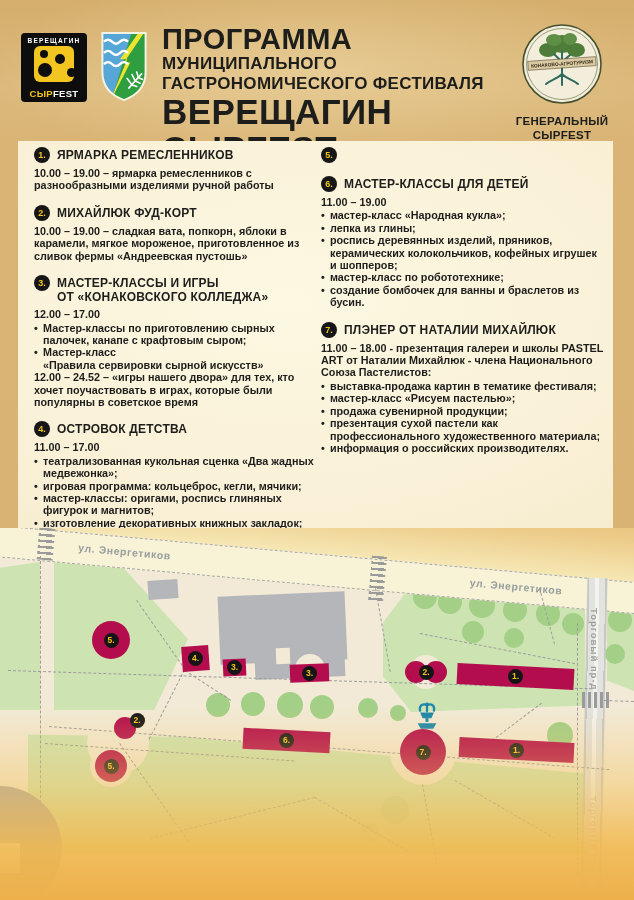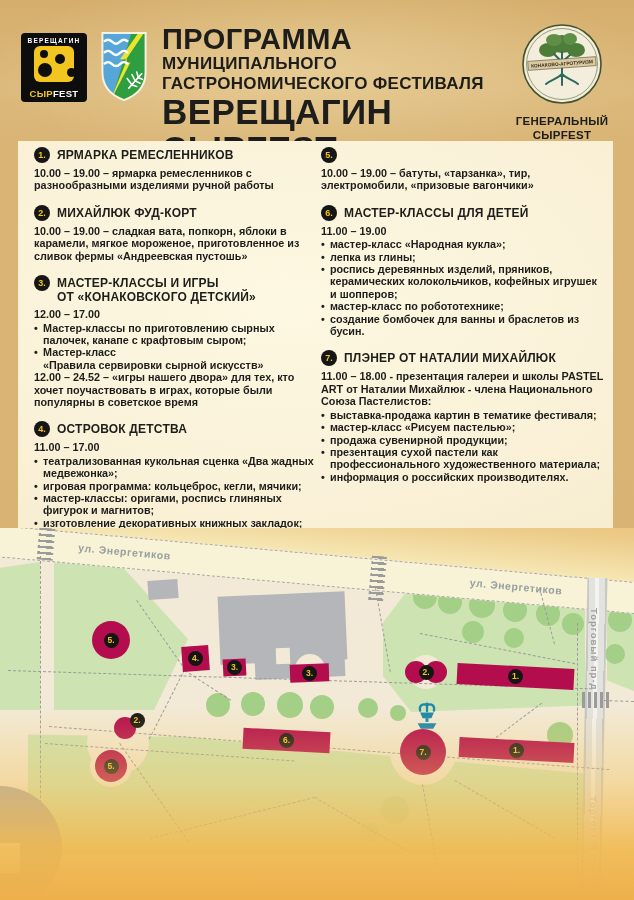--- a/index.html
+++ b/index.html
@@ -166,21 +166,21 @@
       <div class="item-body">
             <div class="para"><b>10.00 – 19.00 –</b> сладкая вата, попкорн, яблоки в карамели, мягкое мороженое, приготовленное из сливок фермы «Андреевская пустошь»</div>
           </div>
     </div>
 
     <div class="item">
       <div class="item-head">
         <span class="nbadge">3.</span>
         <span class="item-title">
               <div>МАСТЕР-КЛАССЫ И ИГРЫ</div>
-              <div>ОТ «КОНАКОВСКОГО ДЕТСКИЙ»</div>
+              <div>ОТ «КОНАКОВСКОГО КОЛЛЕДЖА»</div>
             </span>
       </div>
       <div class="item-body">
             <div class="para"><b>12.00 – 17.00</b></div>
             <div class="bul">
               <span class="dot">•</span>
               <span class="bt">Мастер-классы по приготовлению сырных палочек, канапе с крафтовым сыром;</span>
             </div>
             <div class="bul">
               <span class="dot">•</span>
@@ -221,23 +221,20 @@
               <span class="bt">аквагрим от воспитанников детской школы искусств.</span>
             </div>
           </div>
     </div>
   </div>
     <div class="col col-r" id="col-right">
     <div class="item">
       <div class="item-head">
         <span class="nbadge">5.</span>
       </div>
-      <div class="item-body">
-            <div class="para"><b>10.00 – 19.00 –</b> батуты, «тарзанка», тир, электромобили, «призовые вагончики»</div>
-          </div>
     </div>
 
     <div class="item">
       <div class="item-head">
         <span class="nbadge">6.</span>
         <span class="item-title">
               <div>МАСТЕР-КЛАССЫ ДЛЯ ДЕТЕЙ</div>
             </span>
       </div>
       <div class="item-body">

